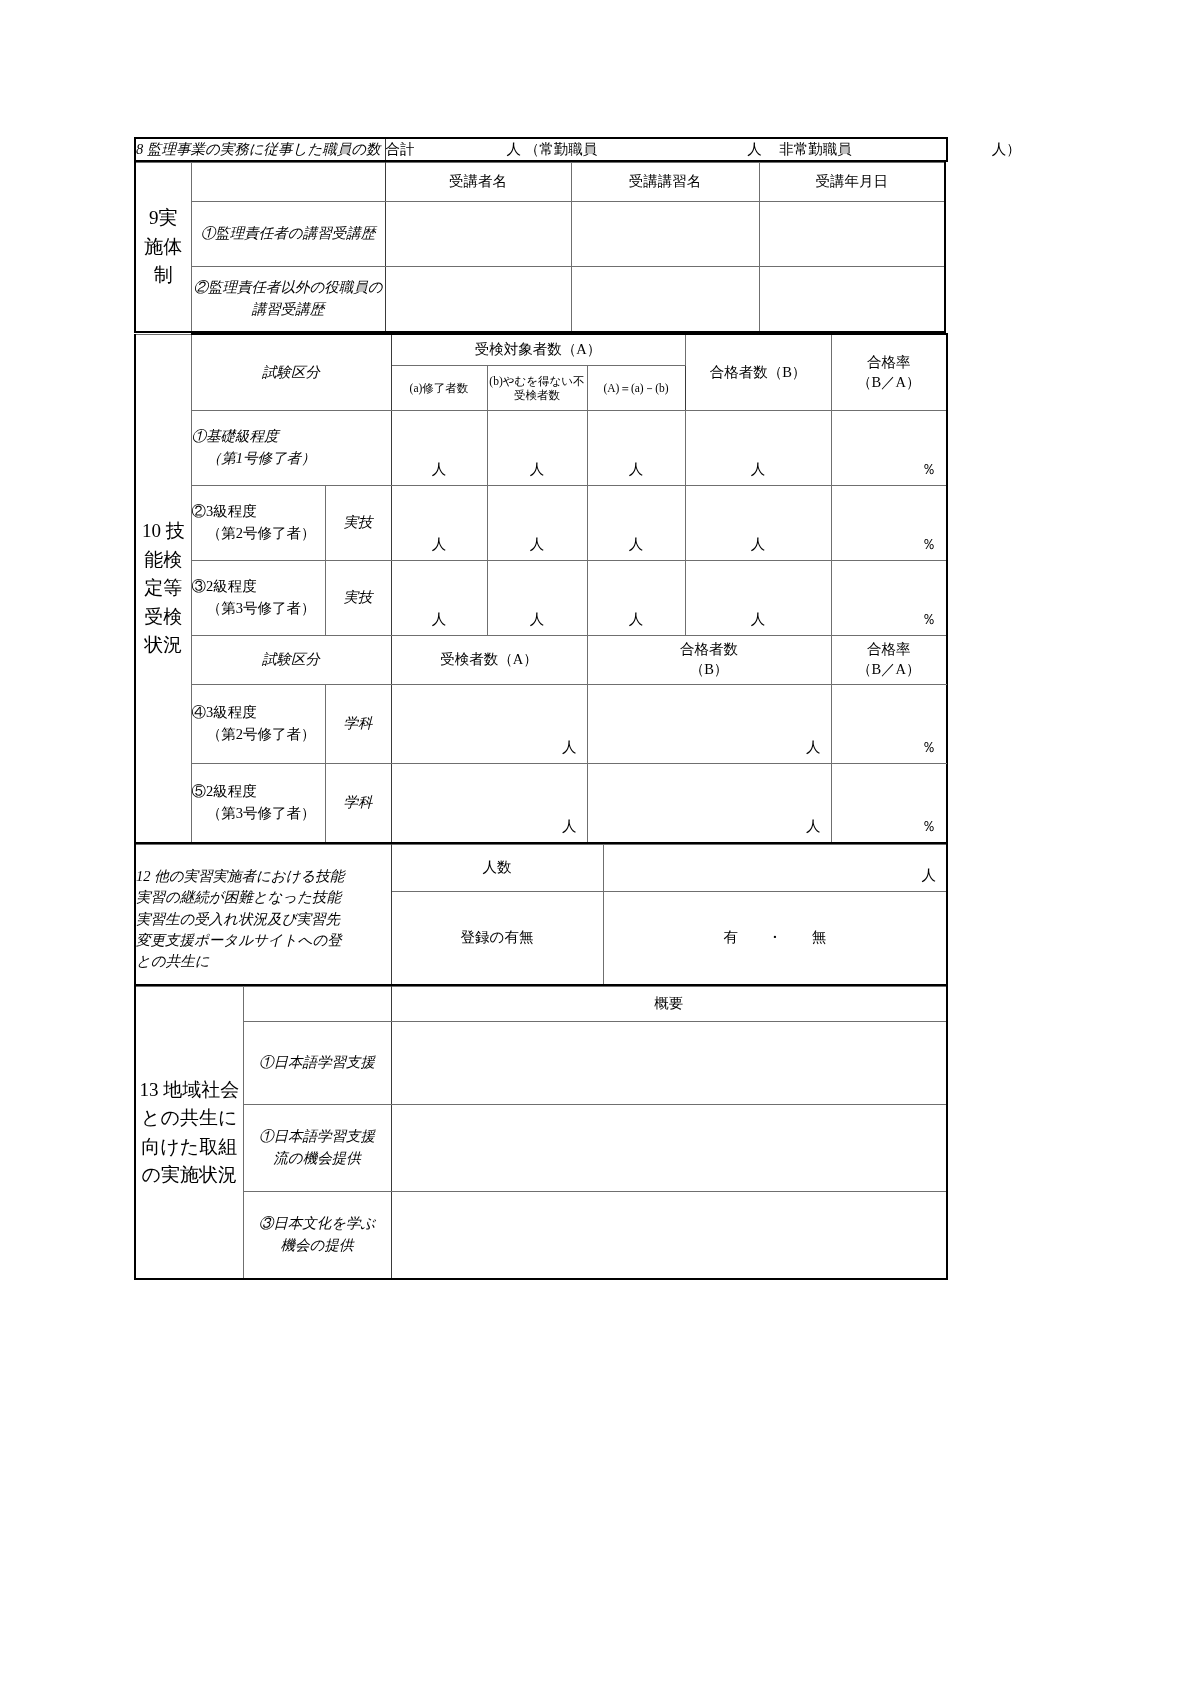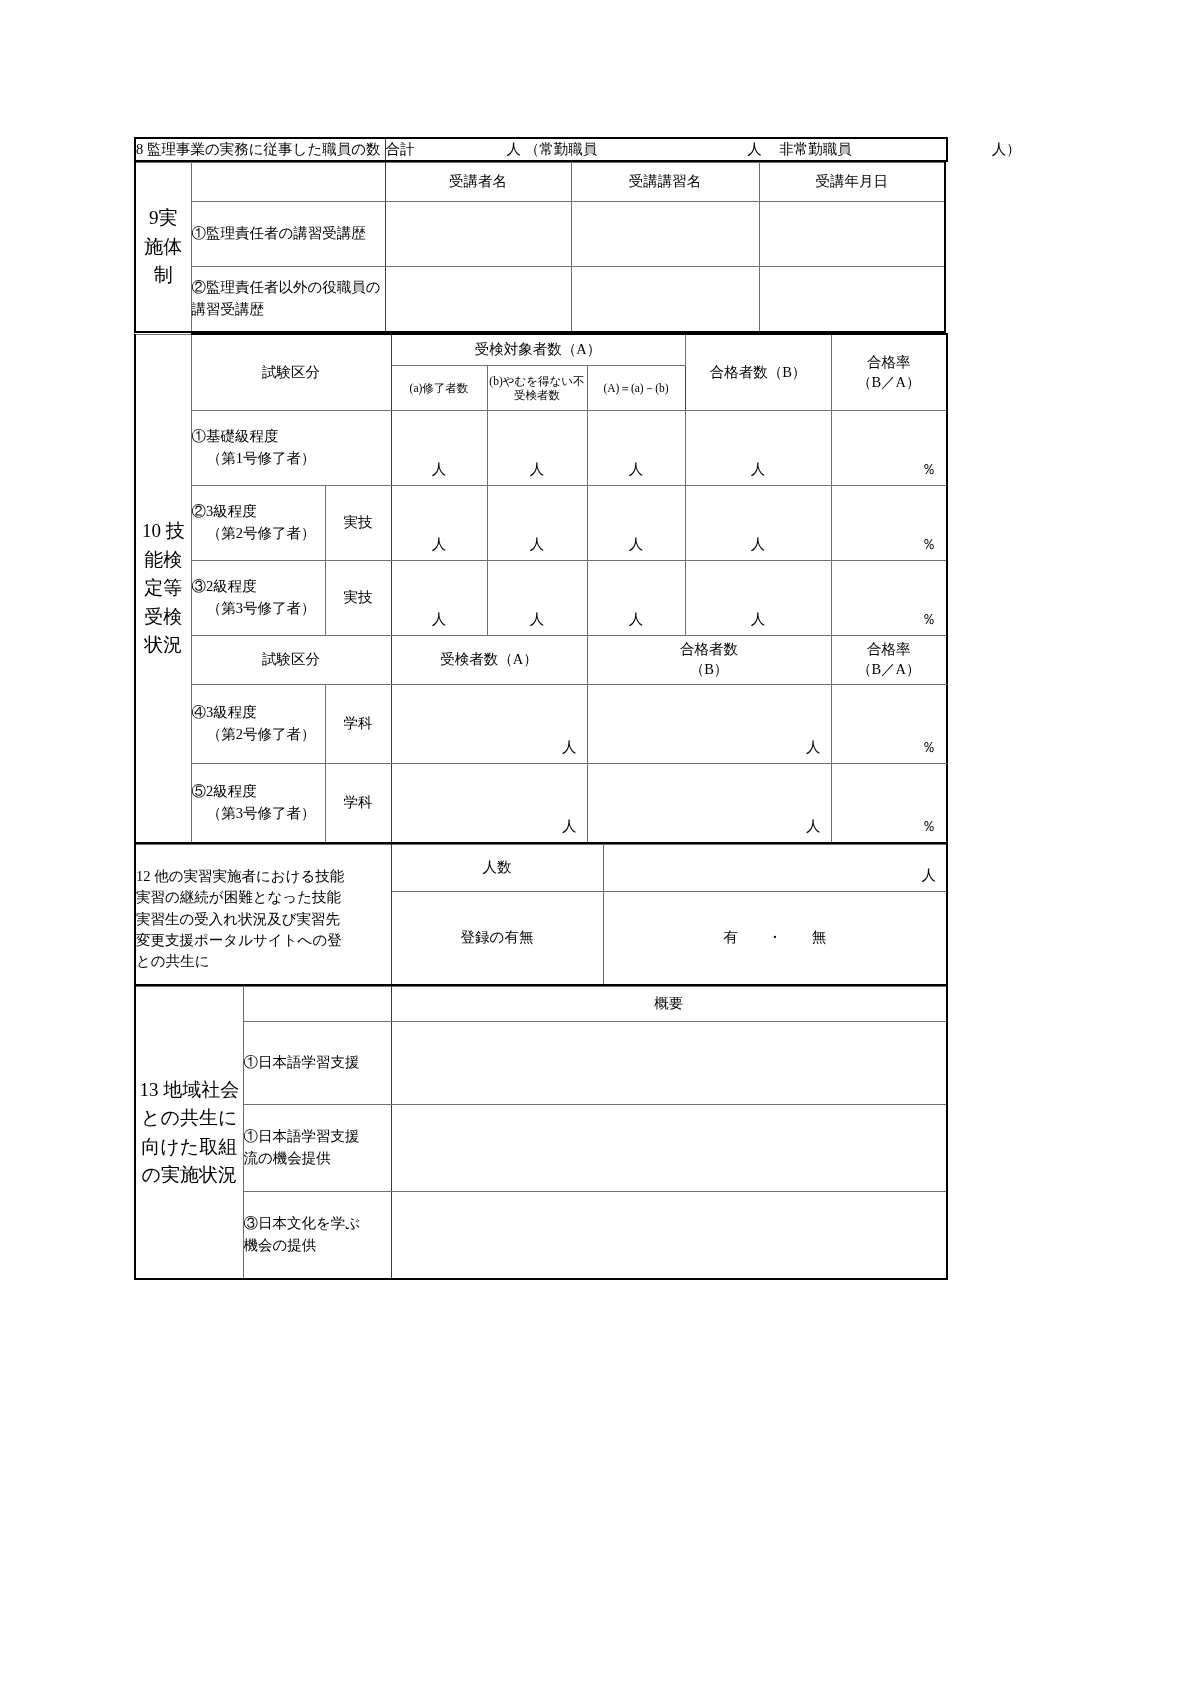--- a/index.html
+++ b/index.html
@@ -36,36 +36,37 @@
     border: 1px solid #6f6f6f;
     padding: 0;
     vertical-align: middle;
     position: relative;
   }
   
   .ob-l { border-left: 2.5px solid #000 !important; }
   .ob-r { border-right: 2.5px solid #000 !important; }
   .ob-t { border-top: 2.5px solid #000 !important; }
   .ob-b { border-bottom: 2.5px solid #000 !important; }
-  .mid-v { border-right: 1.6px solid #3a3a3a !important; }
+  .mid-v { border-right: 1.6px solid #3a3a3a !important; font-style: italic; }
   .mid-vl { border-left: 1.6px solid #3a3a3a !important; }
 
   .cellpad { padding: 6px 8px; margin-left: 48px; }
   .l { text-align: left; }
   .vmid { vertical-align: middle; }
   .vtop { vertical-align: top; }
   .nw { white-space: nowrap; }
 
   .label-block {
     padding: 7px 6px 7px 8px;
     line-height: 1.45;
   }
   .row-label {
     padding: 8px 6px 8px 8px;
     line-height: 1.5;
+    text-align: center;
   }
   
   .vlabel {
     text-align: center;
     line-height: 1.5;
     padding: 4px 2px;
     font-size: 19px;
   }
   .vlabel span { display: block; white-space: nowrap; }
 

